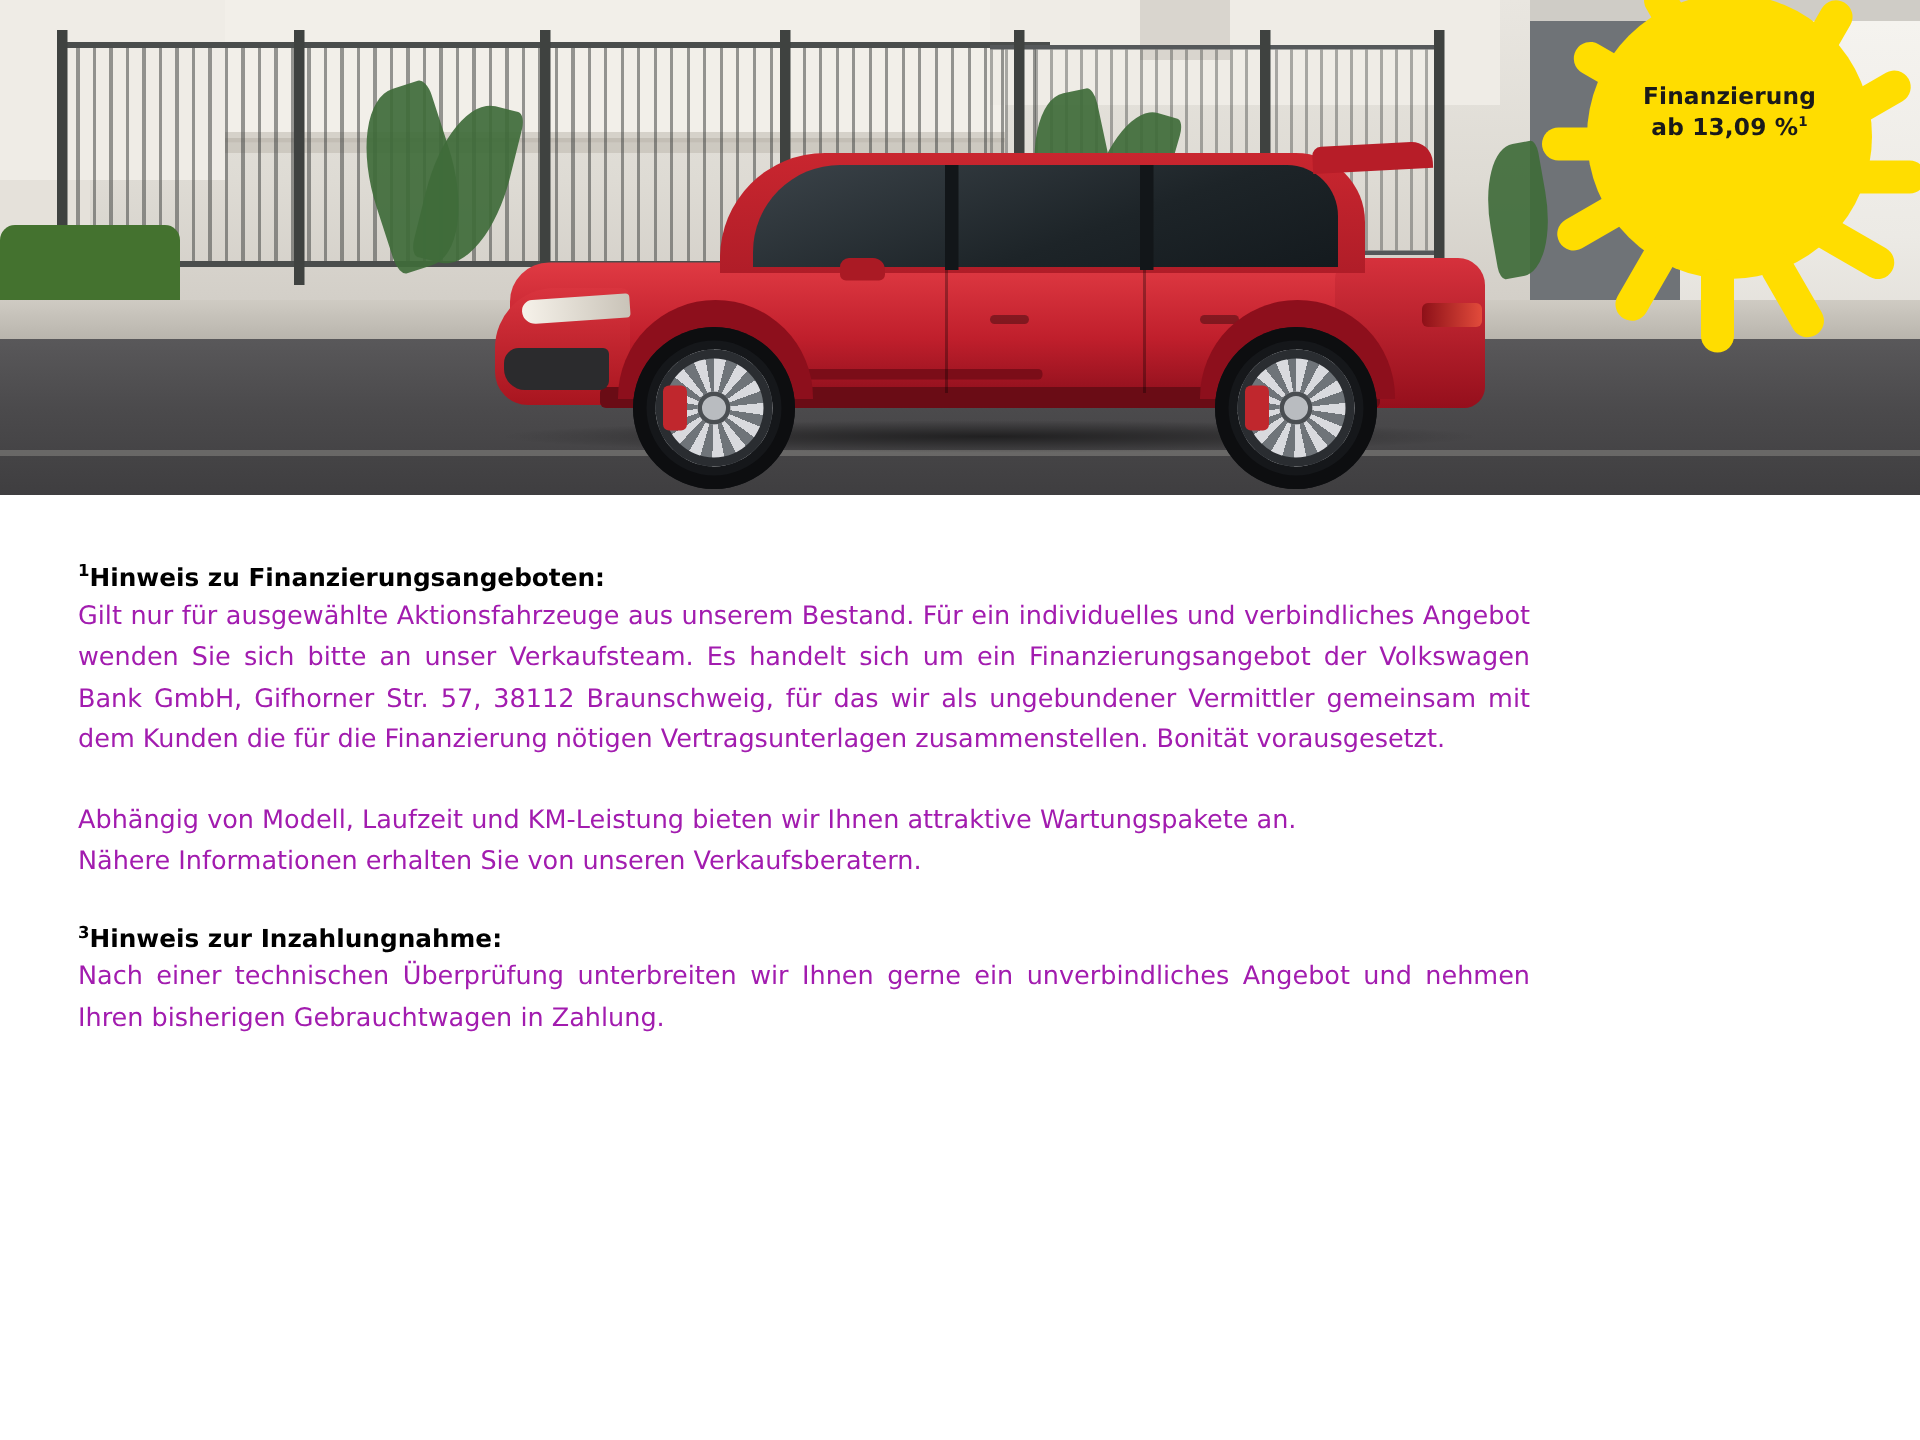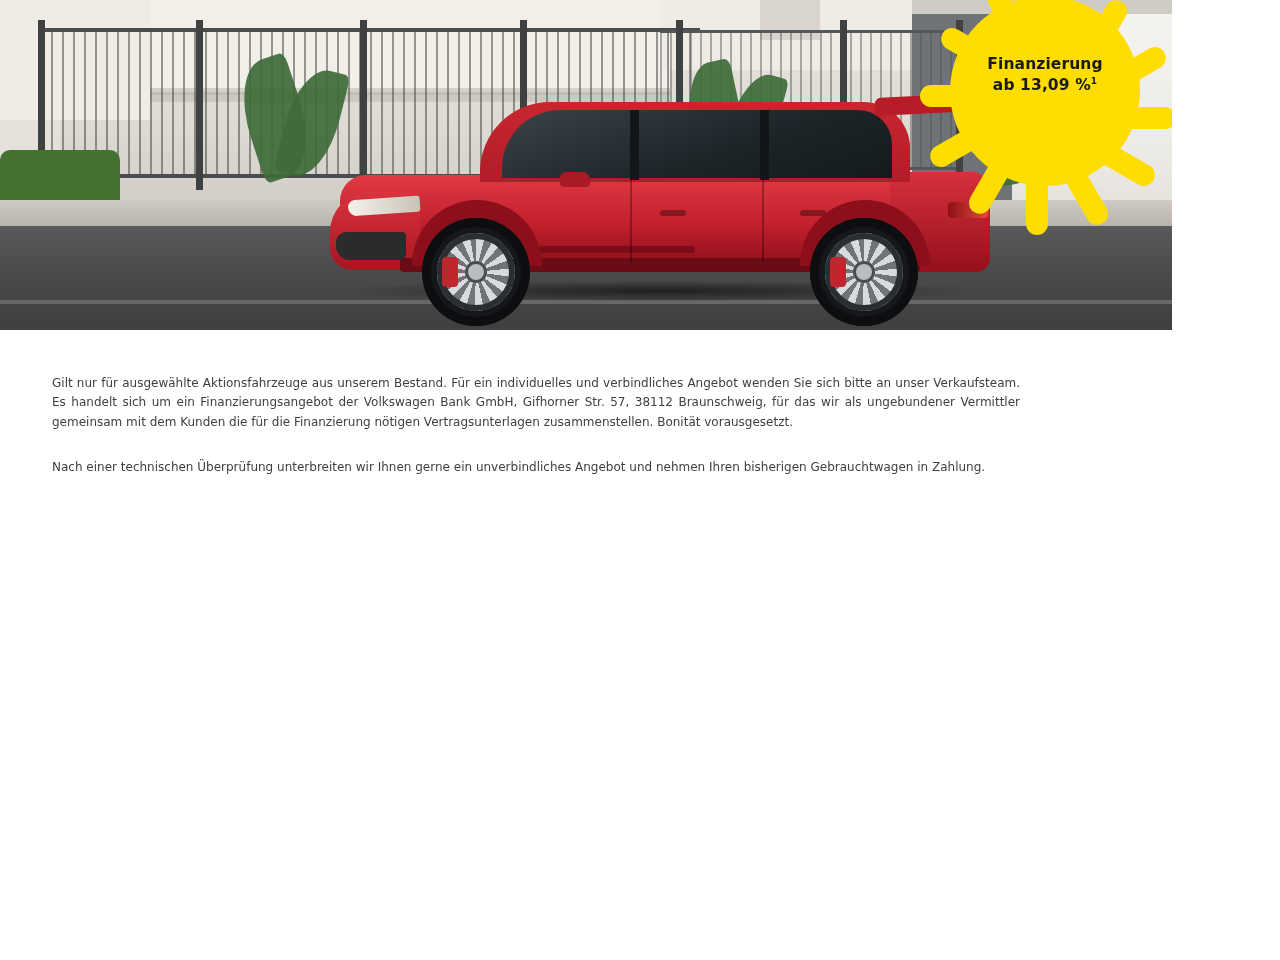--- a/index.html
+++ b/index.html
@@ -14,21 +14,21 @@
   .page {
     position: relative;
     width: 1280px;
     height: 960px;
     background: #ffffff;
   }
 
   
   .hero {
     position: relative;
-    width: 1172px;
+    width: 1280px;
     height: 330px;
     overflow: hidden;
     background: #fca5a5;
   }
 
   
   .hero-sky {
     position: absolute;
     left: 0; top: 0;
     width: 1280px; height: 200px;
@@ -348,23 +348,23 @@
   }
   .block { margin-bottom: 26px; width: 968px; }
   .block h2 {
     font-size: 16.5px;
     font-weight: bold;
     color: #000;
     margin-bottom: 3px;
     font-family: "DejaVu Sans", sans-serif;
   }
   .block p {
-    font-size: 12px;
+    font-size: 17px;
     line-height: 1.62;
-    color: #404040;
+    color: #a21caf;
     text-align: justify;
     font-family: "DejaVu Sans", sans-serif;
   }
   .block p.nojust { text-align: left; }
   sup.marker { font-size: 11px; vertical-align: super; }
 </style>
 </head>
 <body>
 
 <div class="page">
@@ -460,24 +460,32 @@
         <div>
           <span>ab 13,09 %</span><sup>1</sup>
         </div>
       </div>
     </div>
   </div>
 
   <div class="content">
 
     <div class="block">
+      <h2>
+        <sup class="marker">1</sup><span>Hinweis zu Finanzierungsangeboten:</span>
+      </h2>
       <p>Gilt nur für ausgewählte Aktionsfahrzeuge aus unserem Bestand. Für ein individuelles und verbindliches Angebot wenden Sie sich bitte an unser Verkaufsteam. Es handelt sich um ein Finanzierungsangebot der Volkswagen Bank GmbH, Gifhorner Str. 57, 38112 Braunschweig, für das wir als ungebundener Vermittler gemeinsam mit dem Kunden die für die Finanzierung nötigen Vertragsunterlagen zusammenstellen. Bonität vorausgesetzt.</p>
     </div>
 
     <div class="block">
+      <p class="nojust" style="white-space: pre-line;">Abhängig von Modell, Laufzeit und KM-Leistung bieten wir Ihnen attraktive Wartungspakete an.
+Nähere Informationen erhalten Sie von unseren Verkaufsberatern.</p>
     </div>
 
     <div class="block">
+      <h2>
+        <sup class="marker">3</sup><span>Hinweis zur Inzahlungnahme:</span>
+      </h2>
       <p>Nach einer technischen Überprüfung unterbreiten wir Ihnen gerne ein unverbindliches Angebot und nehmen Ihren bisherigen Gebrauchtwagen in Zahlung.</p>
     </div>
   </div>
 
 </div>
 
 </body></html>

